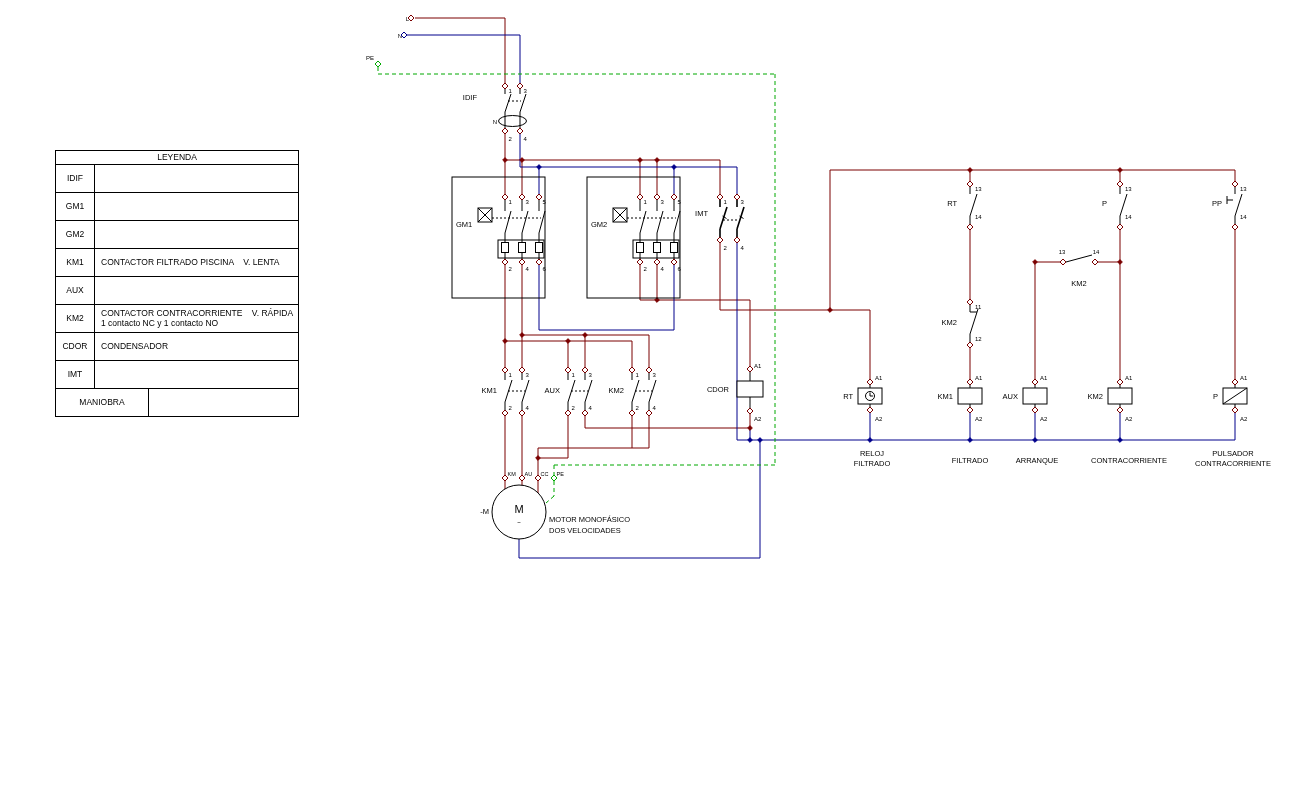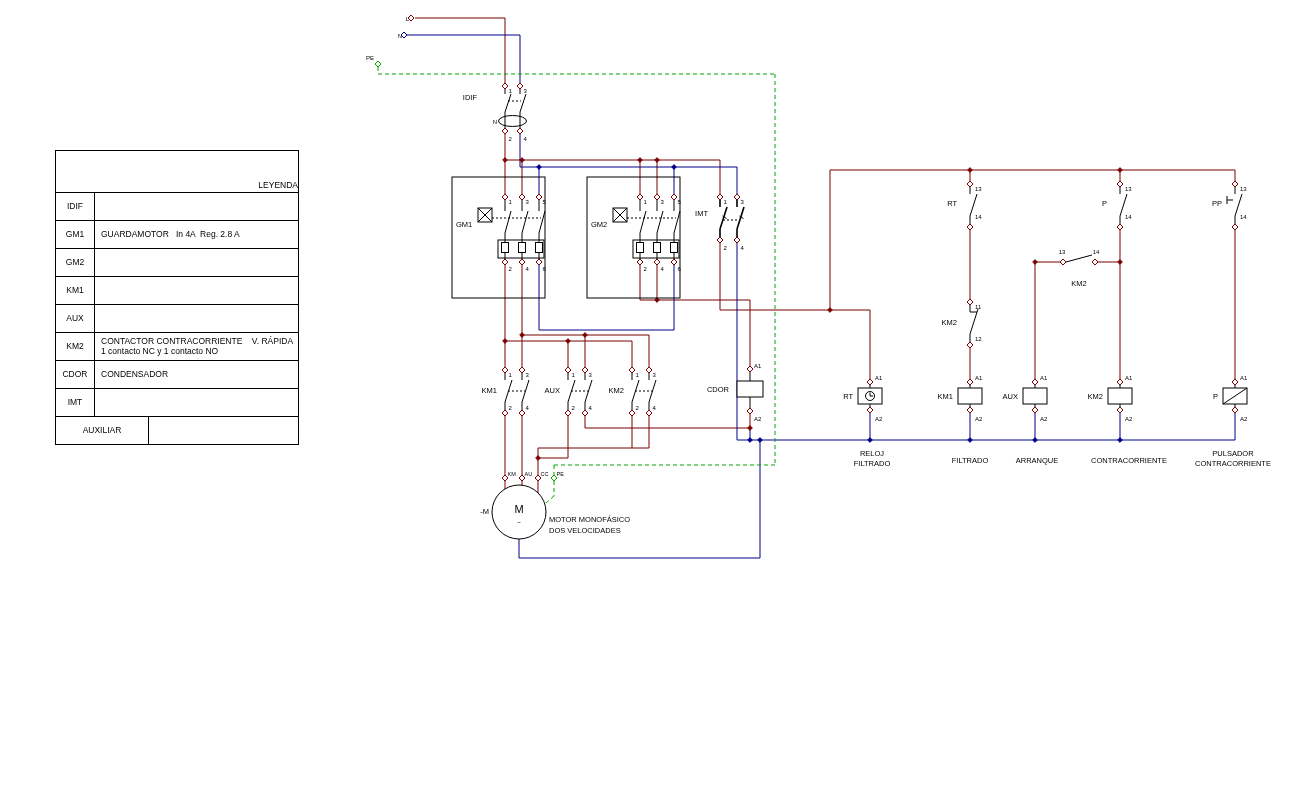--- a/index.html
+++ b/index.html
@@ -3,21 +3,21 @@
 <meta charset="utf-8">
 <style>
   html,body{margin:0;padding:0;background:#fff;}
   .stage{position:relative;width:1299px;height:800px;background:#ffffff;
          font-family:"Liberation Sans",sans-serif;color:#000;overflow:hidden;}
   .schematic{position:absolute;left:0;top:0;}
 
   
   .legend{position:absolute;left:55px;top:150px;width:242px;border:1px solid #000;
           font-size:8.5px;line-height:1.15;background:#fff;}
-  .lg-header{height:13px;line-height:13px;text-align:right;border-bottom:1px solid #000;margin-top:28px;}
+  .lg-header{height:13px;line-height:13px;text-align:center;border-bottom:1px solid #000;}
   .lg-row{display:flex;height:27px;border-bottom:1px solid #000;}
   .lg-row:last-child{border-bottom:none;}
   .lg-key{width:38px;border-right:1px solid #000;display:flex;align-items:center;justify-content:center;text-align:center;}
   .lg-row.wide .lg-key{width:92px;}
   .lg-desc{flex:1;display:flex;flex-direction:column;justify-content:center;padding-left:6px;white-space:pre;}
 
   
   text{fill:#000;}
   .t5{font-size:5.5px;}
   .t6{font-size:6px;}
@@ -31,47 +31,47 @@
 <div class="stage">
 
   <div class="legend">
     <div class="lg-header">LEYENDA</div>
 
     <div class="lg-row">
       <div class="lg-key">IDIF</div>
     </div>
     <div class="lg-row">
       <div class="lg-key">GM1</div>
-      <div class="lg-desc">GUARDAMOTOR   In 4A  Reg. 2.8 A</div>
     </div>
     <div class="lg-row">
       <div class="lg-key">GM2</div>
     </div>
     <div class="lg-row">
       <div class="lg-key">KM1</div>
+      <div class="lg-desc">CONTACTOR FILTRADO PISCINA    V. LENTA</div>
     </div>
     <div class="lg-row">
       <div class="lg-key">AUX</div>
     </div>
     <div class="lg-row">
       <div class="lg-key">KM2</div>
       <div class="lg-desc">
         <div>CONTACTOR CONTRACORRIENTE    V. RÁPIDA</div>
         <div>1 contacto NC y 1 contacto NO</div>
       </div>
     </div>
     <div class="lg-row">
       <div class="lg-key">CDOR</div>
       <div class="lg-desc">CONDENSADOR</div>
     </div>
     <div class="lg-row">
       <div class="lg-key">IMT</div>
     </div>
     <div class="lg-row wide">
-      <div class="lg-key">AUXILIAR</div>
+      <div class="lg-key">MANIOBRA</div>
     </div>
   </div>
 
   <svg class="schematic" width="1299" height="800" viewBox="0 0 1299 800">
 
     <defs>
       <path id="dia" d="M0,-3 L3,0 L0,3 L-3,0 Z"></path>
 
       <g id="cno">
         <path d="M0,3 V10 M7,10 L0,32 M0,32 V40" fill="none" stroke="#000" stroke-width="1"></path>

